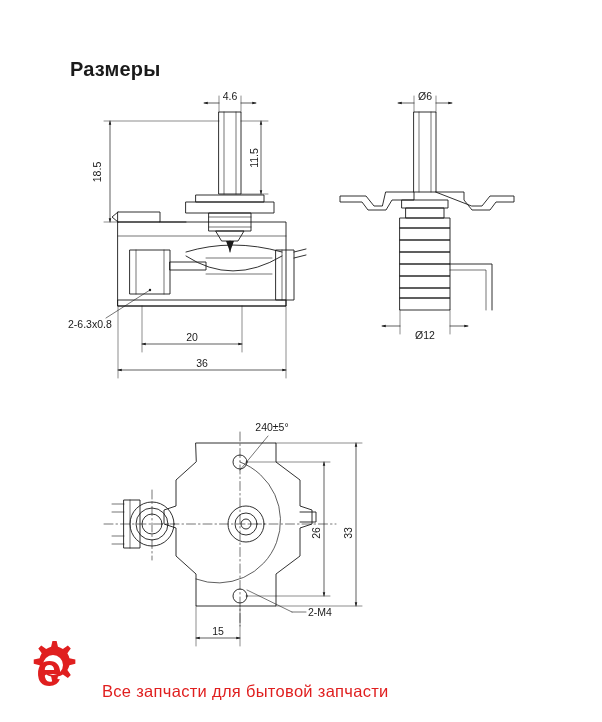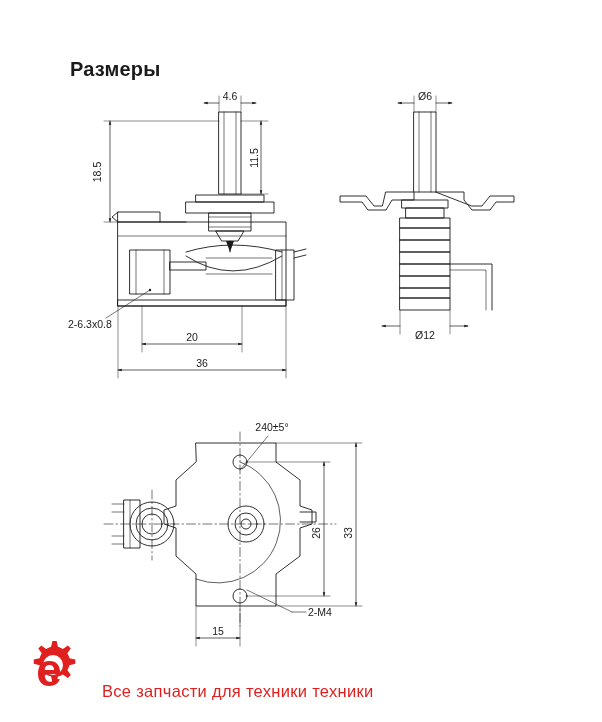--- a/index.html
+++ b/index.html
@@ -271,16 +271,16 @@
   </svg>
 
   <div class="brand">
     <svg class="brand-mark" viewBox="0 0 62 62">
       <g fill="#e01f1f">
         <path d="M31 2 l4.4 0 1.4 6.2 a23.5 23.5 0 0 1 5.2 2.2 l5.2-3.6 3.1 3.1 -3.6 5.2 a23.5 23.5 0 0 1 2.2 5.2 l6.2 1.4 0 4.4 -6.2 1.4 a23.5 23.5 0 0 1-2.2 5.2 l3.6 5.2 -3.1 3.1 -5.2-3.6 a23.5 23.5 0 0 1-5.2 2.2 l-1.4 6.2 -4.4 0 -1.4-6.2 a23.5 23.5 0 0 1-5.2-2.2 l-5.2 3.6 -3.1-3.1 3.6-5.2 a23.5 23.5 0 0 1-2.2-5.2 l-6.2-1.4 0-4.4 6.2-1.4 a23.5 23.5 0 0 1 2.2-5.2 l-3.6-5.2 3.1-3.1 5.2 3.6 a23.5 23.5 0 0 1 5.2-2.2 z" transform="translate(-1,5) scale(0.95)"></path>
         <circle cx="29" cy="31" r="10" fill="#ffffff"></circle>
       </g>
       <text x="25" y="52" font-family="Liberation Sans, sans-serif" font-size="46" font-weight="bold" fill="#e01f1f" text-anchor="middle">е</text>
     </svg>
-    <div class="brand-sub">Все запчасти для техники техники</div>
+    <div class="brand-sub">Все запчасти для бытовой запчасти</div>
   </div>
 
 </div>
 
 </body></html>

